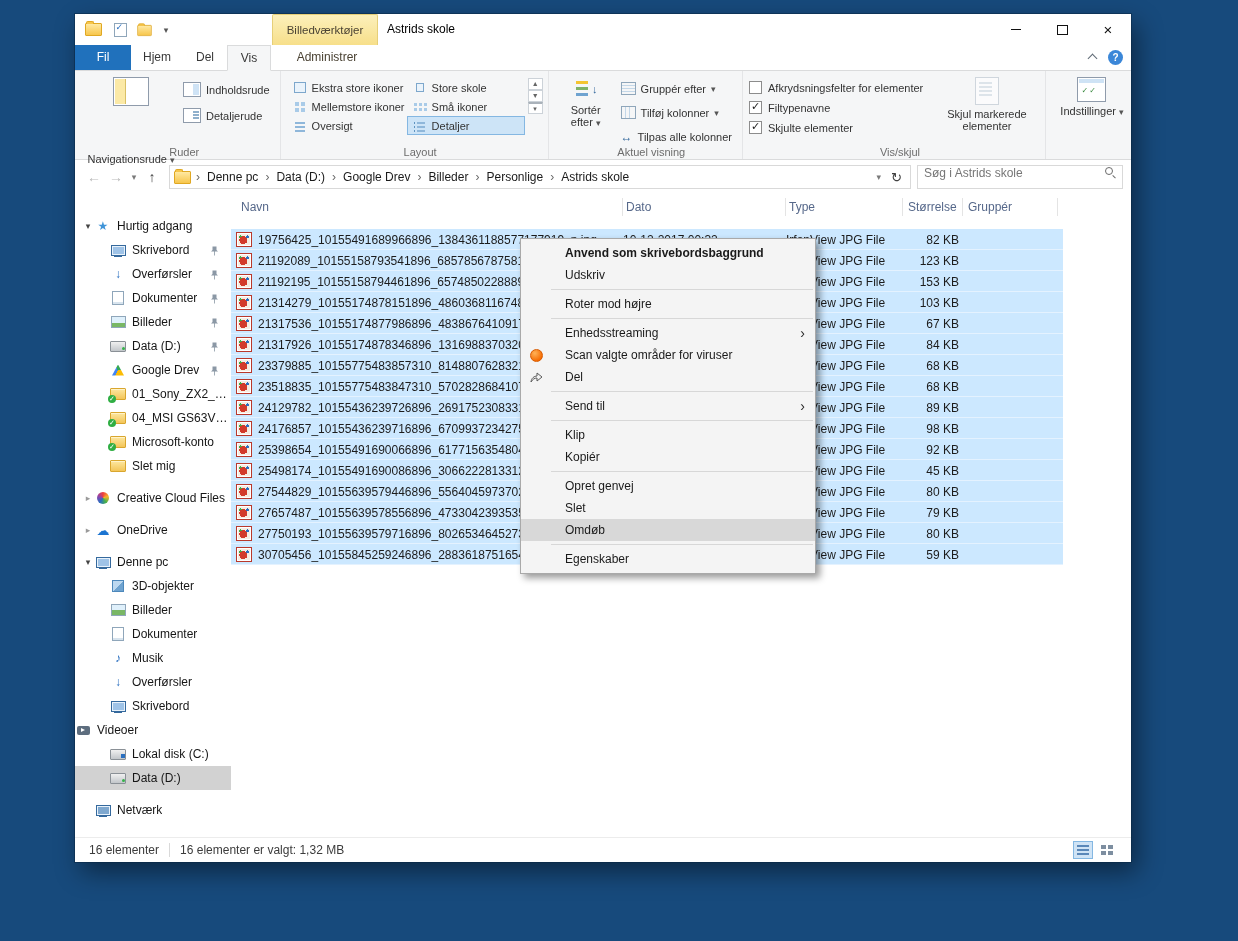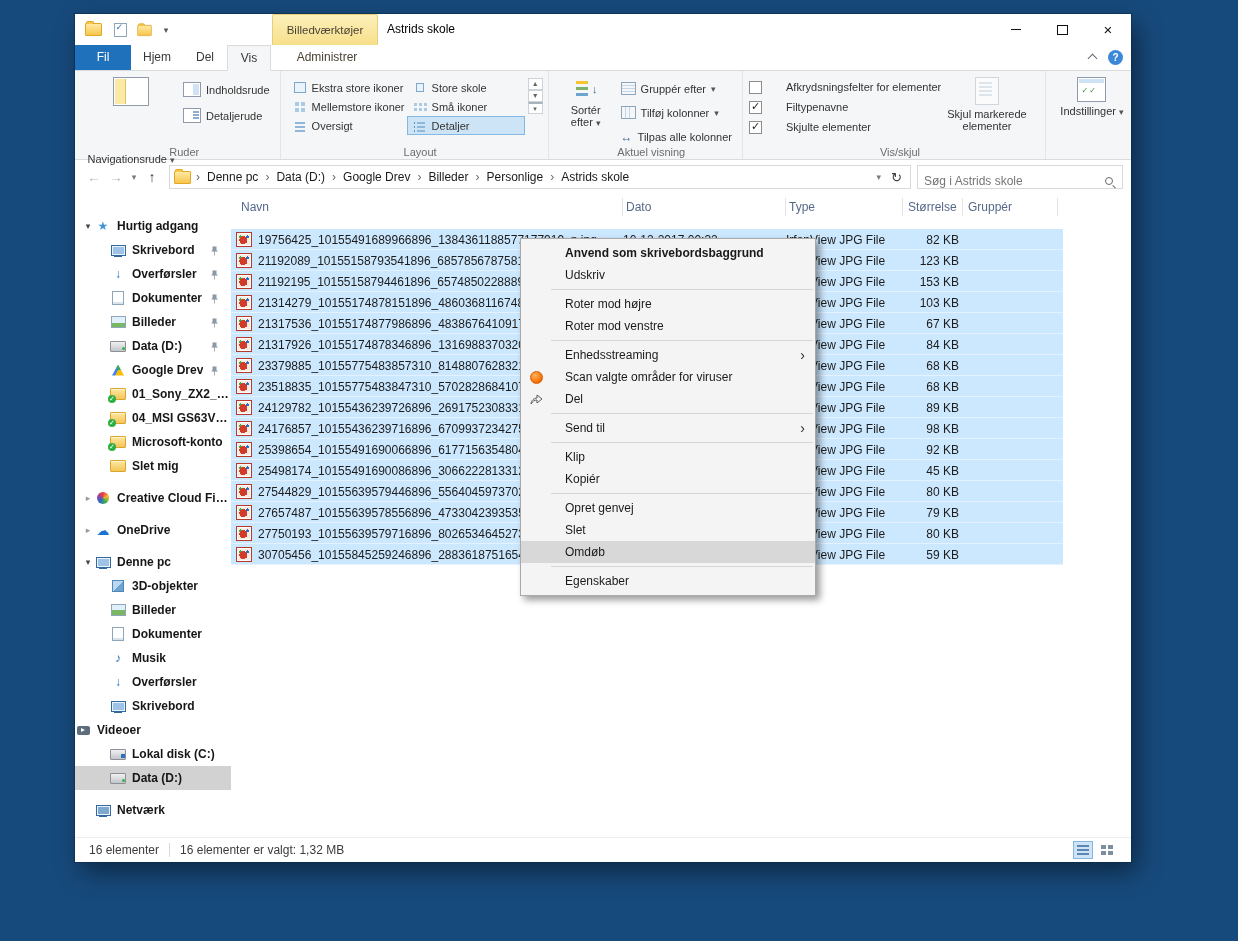--- a/index.html
+++ b/index.html
@@ -73,21 +73,21 @@
 
   .g-view .bigbtn{width:54px;}
   .ri-sort{width:24px;height:24px;}
   .ri-sort::before{content:"";position:absolute;left:2px;top:4px;width:12px;height:3px;background:#f4c431;box-shadow:0 6px 0 #7fb269,0 12px 0 #6fa3d0;}
   .ri-sort::after{content:"↓";position:absolute;right:0;top:6px;color:#35699d;font-size:11px;font-weight:bold;}
   .ri-rows{width:13px;height:11px;border:1px solid #8fa6ba;background:linear-gradient(0deg,transparent 0 2px,#c3d7e8 2px 3px,transparent 3px 5px,#c3d7e8 5px 6px,transparent 6px 8px,#c3d7e8 8px 9px,transparent 9px);}
   .ri-cols{width:13px;height:11px;border:1px solid #8fa6ba;background:linear-gradient(90deg,transparent 0 3px,#c3d7e8 3px 4px,transparent 4px 7px,#c3d7e8 7px 8px,transparent 8px);}
   .ri-fit::before{content:"↔";color:#35699d;font-size:12px;font-weight:bold;}
 
   .g-showhide .checkcol{display:flex;flex-direction:column;gap:7px;padding-top:7px;width:186px;}
-  .rcheck{display:flex;align-items:flex-start;gap:24px;font-size:11px;color:#333;white-space:nowrap;}
+  .rcheck{display:flex;align-items:center;gap:6px;font-size:11px;color:#333;white-space:nowrap;}
   .cbox{width:13px;height:13px;border:1px solid #8c8c8c;background:#fff;position:relative;flex:none;box-sizing:border-box;}
   .cbox.checked::after{content:"✓";position:absolute;left:1px;top:-2px;font-size:11px;color:#1b1b1b;}
   .ri-hidesel{width:22px;height:26px;background:#fbfbfc;border:1px solid #cfd6dd;}
   .ri-hidesel::after{content:"";position:absolute;left:3px;top:4px;width:13px;height:1.5px;background:#dde4ea;box-shadow:0 4px 0 #dde4ea,0 8px 0 #dde4ea,0 12px 0 #dde4ea;}
   .g-showhide .bigbtn{width:96px;}
   .ri-options{width:27px;height:23px;background:#fff;border:1px solid #8f9bab;}
   .ri-options::before{content:"";position:absolute;left:1px;right:1px;top:1px;height:4px;background:#cfe3f5;}
   .ri-options::after{content:"✓✓";position:absolute;left:3px;top:7px;font-size:8px;color:#3a8a3f;letter-spacing:1px;}
   .g-options{border-right:none;}
   .g-options .bigbtn{width:72px;}
@@ -96,35 +96,35 @@
   .addrrow{height:34px;flex:none;display:flex;align-items:center;padding:0 8px;background:#fff;}
   .navbtn{width:22px;height:24px;display:flex;align-items:center;justify-content:center;font-size:14px;color:#414141;}
   .navbtn.disabled{color:#b9b9b9;}
   .navbtn.tiny{width:14px;font-size:9px;color:#7a7a7a;}
   .addrbox{flex:1;height:24px;border:1px solid #d9d9d9;background:#fff;display:flex;align-items:center;padding:0 4px;margin:0 6px;box-sizing:border-box;min-width:0;}
   .crumbs{display:flex;align-items:center;min-width:0;overflow:hidden;}
   .crumb{font-size:12px;color:#1a1a1a;white-space:nowrap;padding:0 2px;}
   .crumb-sep{font-size:12px;color:#6a6a6a;padding:0 5px;}
   .addr-dd{margin-left:auto;font-size:9px;color:#7a7a7a;padding:0 6px;}
   .addr-refresh{font-size:13px;color:#414141;padding:0 4px;}
-  .searchbox{width:206px;height:24px;border:1px solid #d9d9d9;background:#fff;display:flex;align-items:flex-end;padding:0 6px;box-sizing:border-box;flex:none;}
+  .searchbox{width:206px;height:24px;border:1px solid #d9d9d9;background:#fff;display:flex;align-items:flex-start;padding:0 6px;box-sizing:border-box;flex:none;}
   .search-ph{color:#767676;font-size:12px;flex:1;}
   .mag{width:12px;height:12px;position:relative;flex:none;}
   .mag::before{content:"";position:absolute;left:1px;top:1px;width:6px;height:6px;border:1.4px solid #6b6b6b;border-radius:50%;}
   .mag::after{content:"";position:absolute;left:8.6px;top:8.6px;width:4px;height:1.4px;background:#6b6b6b;transform:rotate(45deg);transform-origin:0 0;}
 
   
   .main{flex:1;display:flex;min-height:0;background:#fff;}
   .sidebar{width:156px;flex:none;padding-top:20px;box-sizing:border-box;overflow:hidden;}
   .sb-item{height:24px;display:flex;align-items:center;font-size:12px;color:#161616;position:relative;white-space:nowrap;}
   .sb-item.gap{margin-top:8px;}
   .sb-item.sel{background:#d2d2d2;}
   .expander{width:14px;flex:none;font-style:normal;font-size:9px;text-align:center;}
   .exp-open{color:#444;}.exp-closed{color:#9a9a9a;}
-  .sb-label{overflow:hidden;text-overflow:ellipsis;font-weight:bold;}
+  .sb-label{overflow:hidden;text-overflow:ellipsis;}
   .pin{position:absolute;right:12px;top:7px;}
 
   .si{width:16px;height:14px;display:inline-flex;align-items:center;justify-content:center;margin-right:6px;flex:none;font-style:normal;position:relative;}
   .si-quick-access::before{content:"★";color:#3f94d8;font-size:12px;}
   .si-desktop::before,.si-this-pc::before,.si-network::before{content:"";width:13px;height:9px;background:#9fc3e7;border:1px solid #35699d;box-shadow:inset 0 0 0 1px #e8f2fb;}
   .si-desktop::after,.si-this-pc::after,.si-network::after{content:"";position:absolute;bottom:0;left:4px;width:8px;height:1.5px;background:#35699d;}
   .si-network::before{background:#7fa8cf;}
   .si-downloads::before{content:"↓";color:#2a6fc0;font-weight:700;font-size:12px;}
   .si-documents::before{content:"";width:10px;height:12px;background:#fff;border:1px solid #8fa6ba;box-shadow:inset 0 -2px 0 #d8e4ee;}
   .si-pictures::before{content:"";width:13px;height:10px;background:linear-gradient(180deg,#dff0fb 55%,#79b765 55%);border:1px solid #8fa6ba;}
@@ -687,23 +687,20 @@
         <div class="mitem bold">
           <span class="mlabel">Anvend som skrivebordsbaggrund</span>
         </div>
         <div class="mitem">
           <span class="mlabel">Udskriv</span>
         </div>
         <div class="msep"></div>
         <div class="mitem">
           <span class="mlabel">Roter mod højre</span>
         </div>
-        <div class="mitem">
-          <span class="mlabel">Roter mod venstre</span>
-        </div>
         <div class="msep"></div>
         <div class="mitem">
           <span class="mlabel">Enhedsstreaming</span>
           <span class="marrow">›</span>
         </div>
         <div class="mitem">
           <i class="mi-avast"></i>
           <span class="mlabel">Scan valgte områder for viruser</span>
         </div>
         <div class="mitem">

